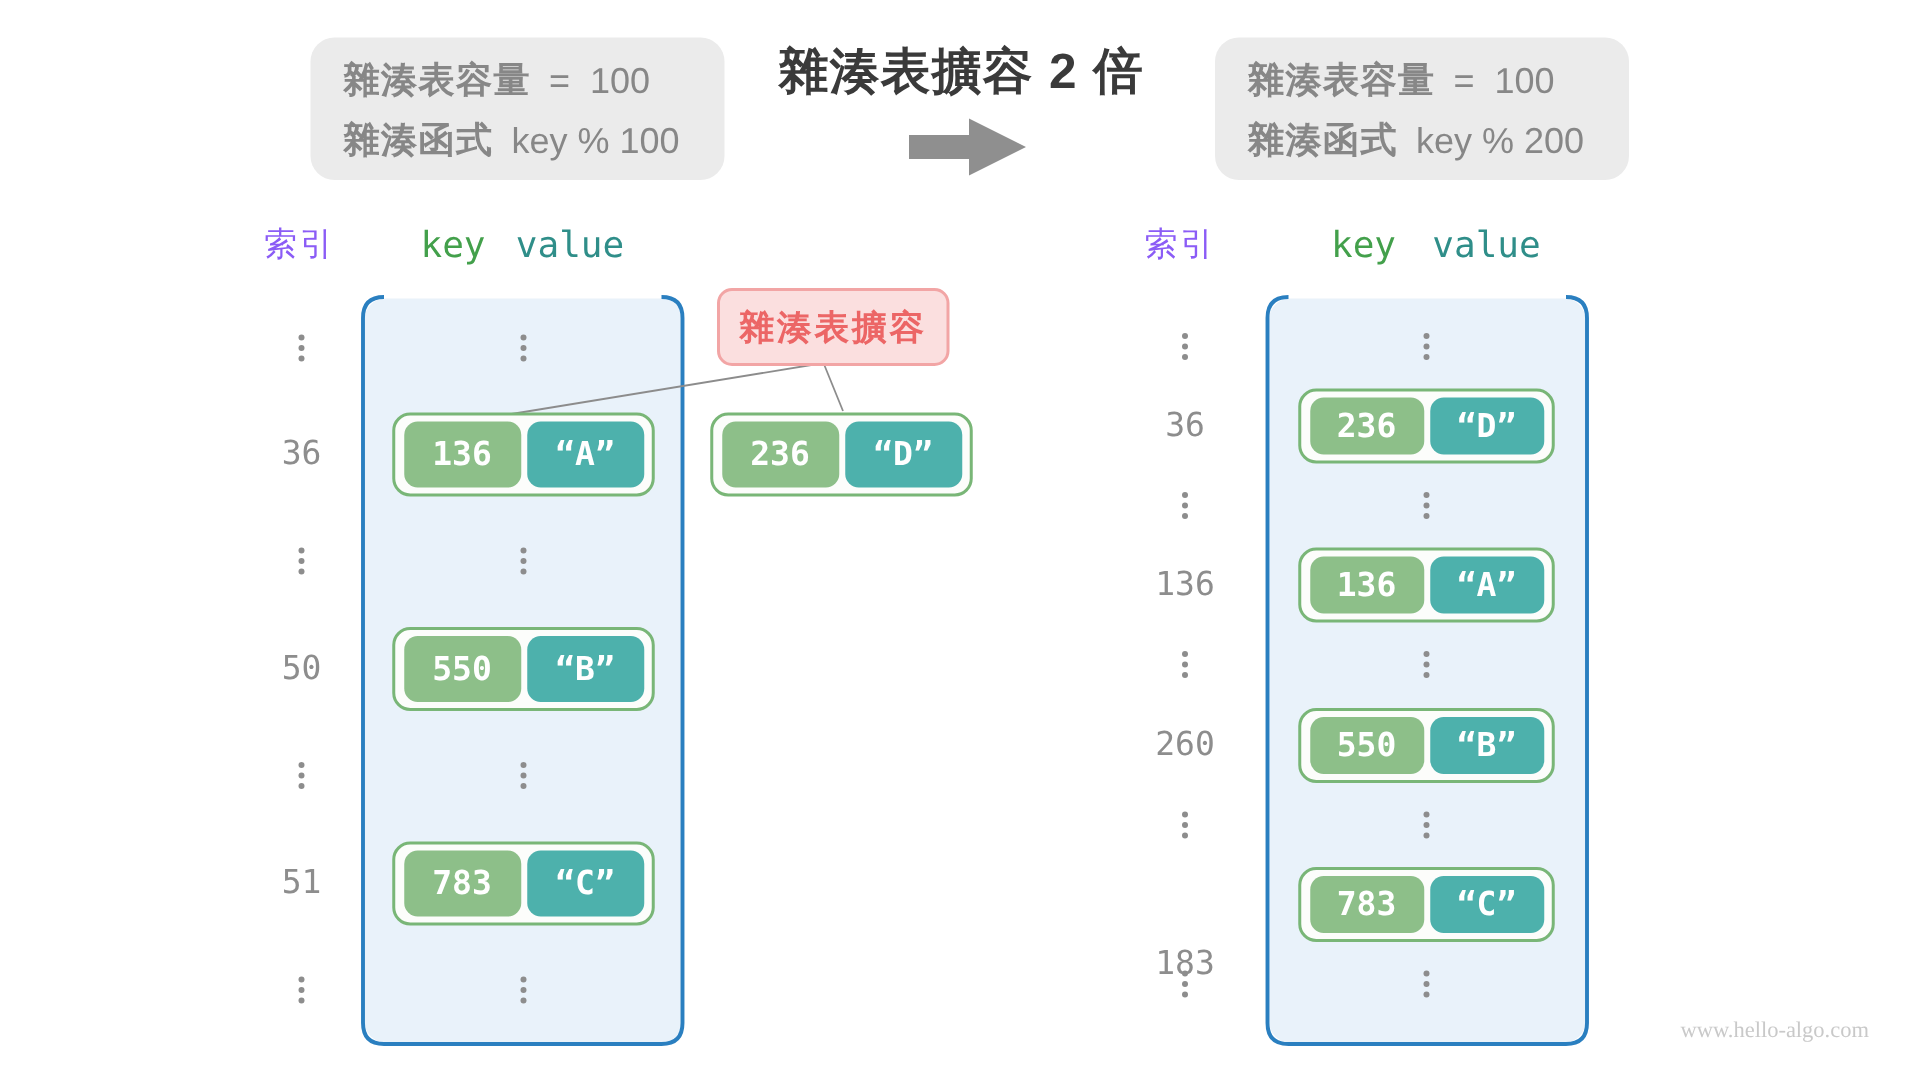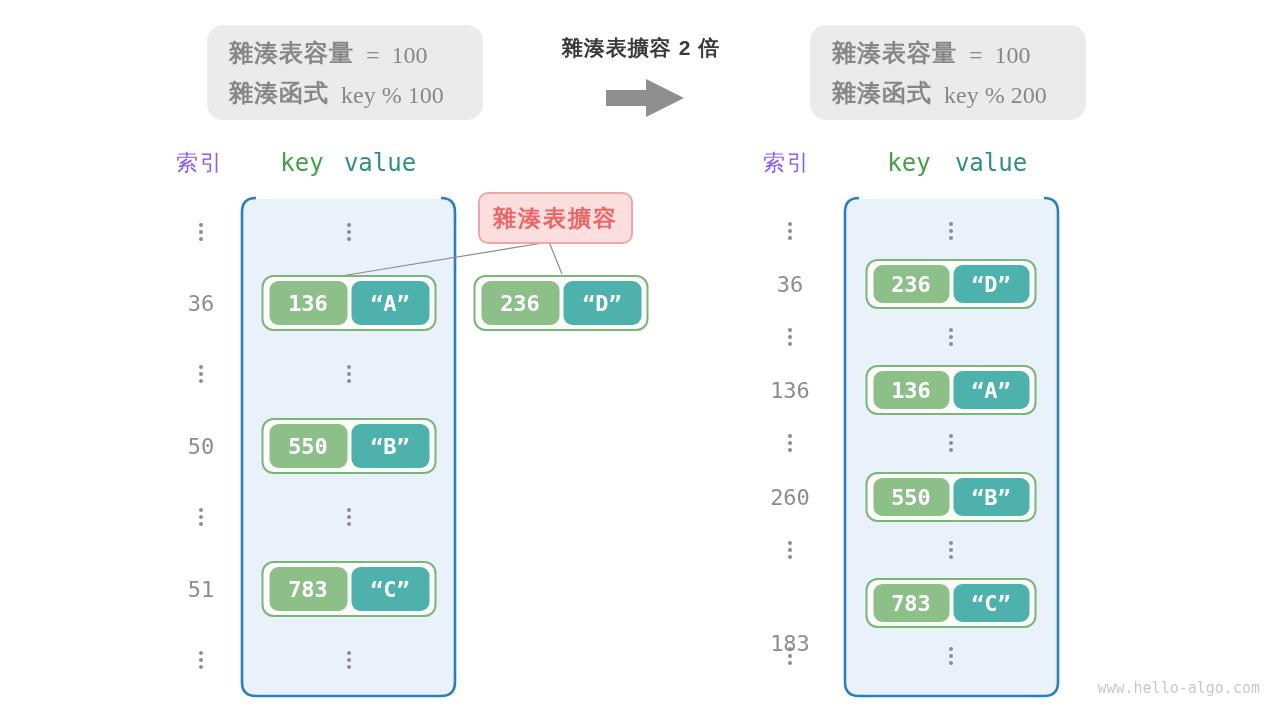--- a/index.html
+++ b/index.html
@@ -14,24 +14,24 @@
   #canvas{position:relative;width:1280px;height:720px;background:#ffffff;overflow:hidden;
     font-family:"Liberation Sans",sans-serif;}
   .abs{position:absolute;}
   .ctr{transform:translate(-50%,-50%);}
 
   
   .gray-box{background:var(--box-bg);border-radius:16px;display:flex;flex-direction:column;
     justify-content:center;gap:8px;padding-left:22px;box-sizing:border-box;}
   .box-line{display:flex;align-items:flex-end;gap:12px;white-space:pre;}
   .cn-label{font-weight:700;font-size:24px;color:var(--box-text);letter-spacing:1px;}
-  .code-val{font-family:Liberation Serif, serif;font-size:24px;color:var(--box-text);}
-
-  
-  .main-title{font-weight:700;font-size:21px;color:var(--title-text);white-space:pre;
+  .code-val{font-family:Liberation Sans, sans-serif;font-size:24px;color:var(--box-text);}
+
+  
+  .main-title{font-weight:700;font-size:33px;color:var(--title-text);white-space:pre;
     letter-spacing:1px;}
 
   
   .hdr-index{font-size:22px;color:#8b5cf6;font-weight:500;letter-spacing:2px;}
   .hdr-key{font-family:"DejaVu Sans Mono",monospace;font-size:24px;color:var(--header-key);}
   .hdr-value{font-family:"DejaVu Sans Mono",monospace;font-size:24px;color:var(--header-value);}
 
   
   .table-bg{background:var(--table-bg);border-radius:14px;}
 
@@ -236,14 +236,14 @@
         <span class="dot"></span>
         <span class="dot"></span>
         <span class="dot"></span>
       </div>
       <div class="pair abs ctr" style="width: 175px; height: 56px; left: 561px; top: 303px;">
         <div class="cell key" style="width: 78px; height: 44px; font-size: 22px;">236</div>
         <div class="cell val" style="width: 78px; height: 44px; font-size: 22px;">“D”</div>
       </div>
     </div>
 
-  <div class="abs watermark" style="right:20px;top:679px;">www.hello-algo.com</div>
+  <div class="abs watermark" style="right:34px;top:679px;font-family:Liberation Serif, serif;">www.hello-algo.com</div>
 </div>
 
 </body></html>

